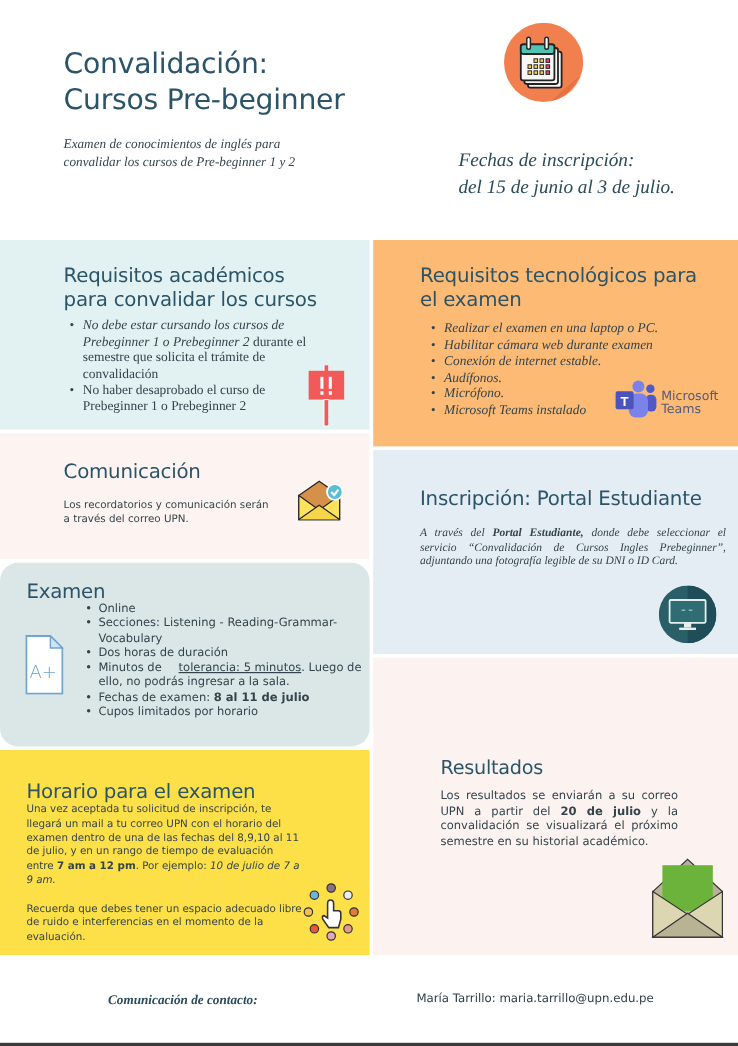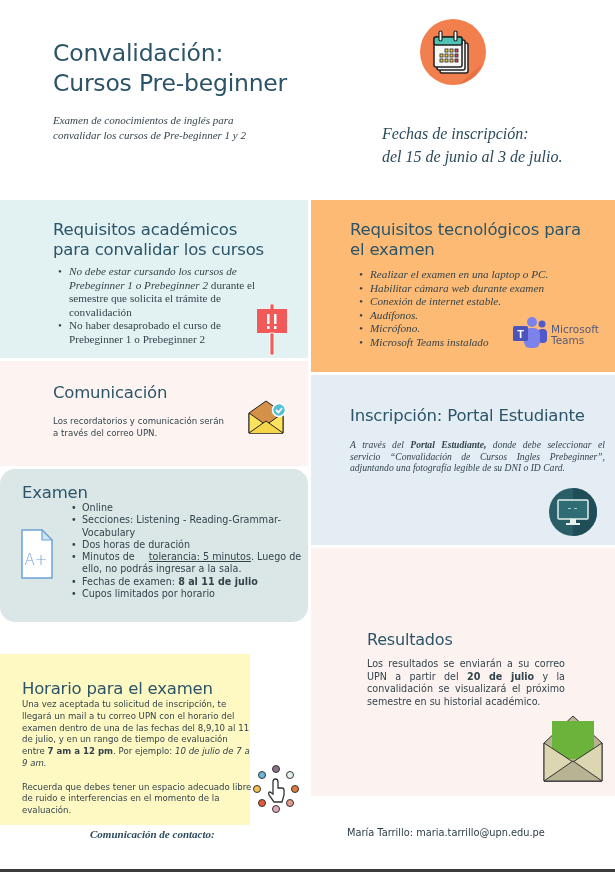--- a/index.html
+++ b/index.html
@@ -20,21 +20,21 @@
   #reg-dates { left: 382px; top: 122px; font-size: 16px; line-height: 23px; font-style: italic; color: #2b4a5c; }
   #reg-dates .b { font-weight: normal; }
 
   
   #p-acad { left: 0; top: 200px; width: 308px; height: 158px; background: #e2f1f2; }
   #p-tech { left: 311px; top: 200px; width: 304px; height: 172px; background: #fdba74; }
   #p-com { left: 0; top: 361px; width: 308px; height: 105px; background: #fdf4f1; }
   #p-insc { left: 311px; top: 375px; width: 304px; height: 170px; background: #e4edf3; }
   #p-exam { left: 0; top: 469px; width: 308px; height: 153px; background: #dbe7e7; border-radius: 15px; }
   #p-res { left: 311px; top: 548px; width: 304px; height: 248px; background: #fcf3f0; }
-  #p-hor { left: 0; top: 654px; width: 250px; height: 171px; background: #fef9c3; }
+  #p-hor { left: 0; top: 625px; width: 308px; height: 171px; background: #fde047; }
 
   .ptitle { font-size: 16.5px; line-height: 20px; }
   .body-serif { font-family: "Liberation Serif", serif; font-size: 11.2px; line-height: 13.5px; color: #33444c; }
   .body-sans { font-family: "DejaVu Sans", sans-serif; font-size: 9.2px; line-height: 12px; color: #33444c; }
 
   #acad-title { left: 53px; top: 20px; }
   #acad-list { left: 57px; top: 65px; width: 210px; }
   #alert-icon { left: 257px; top: 104px; width: 30px; height: 52px; }
 
   #tech-title { left: 39px; top: 20px; }

